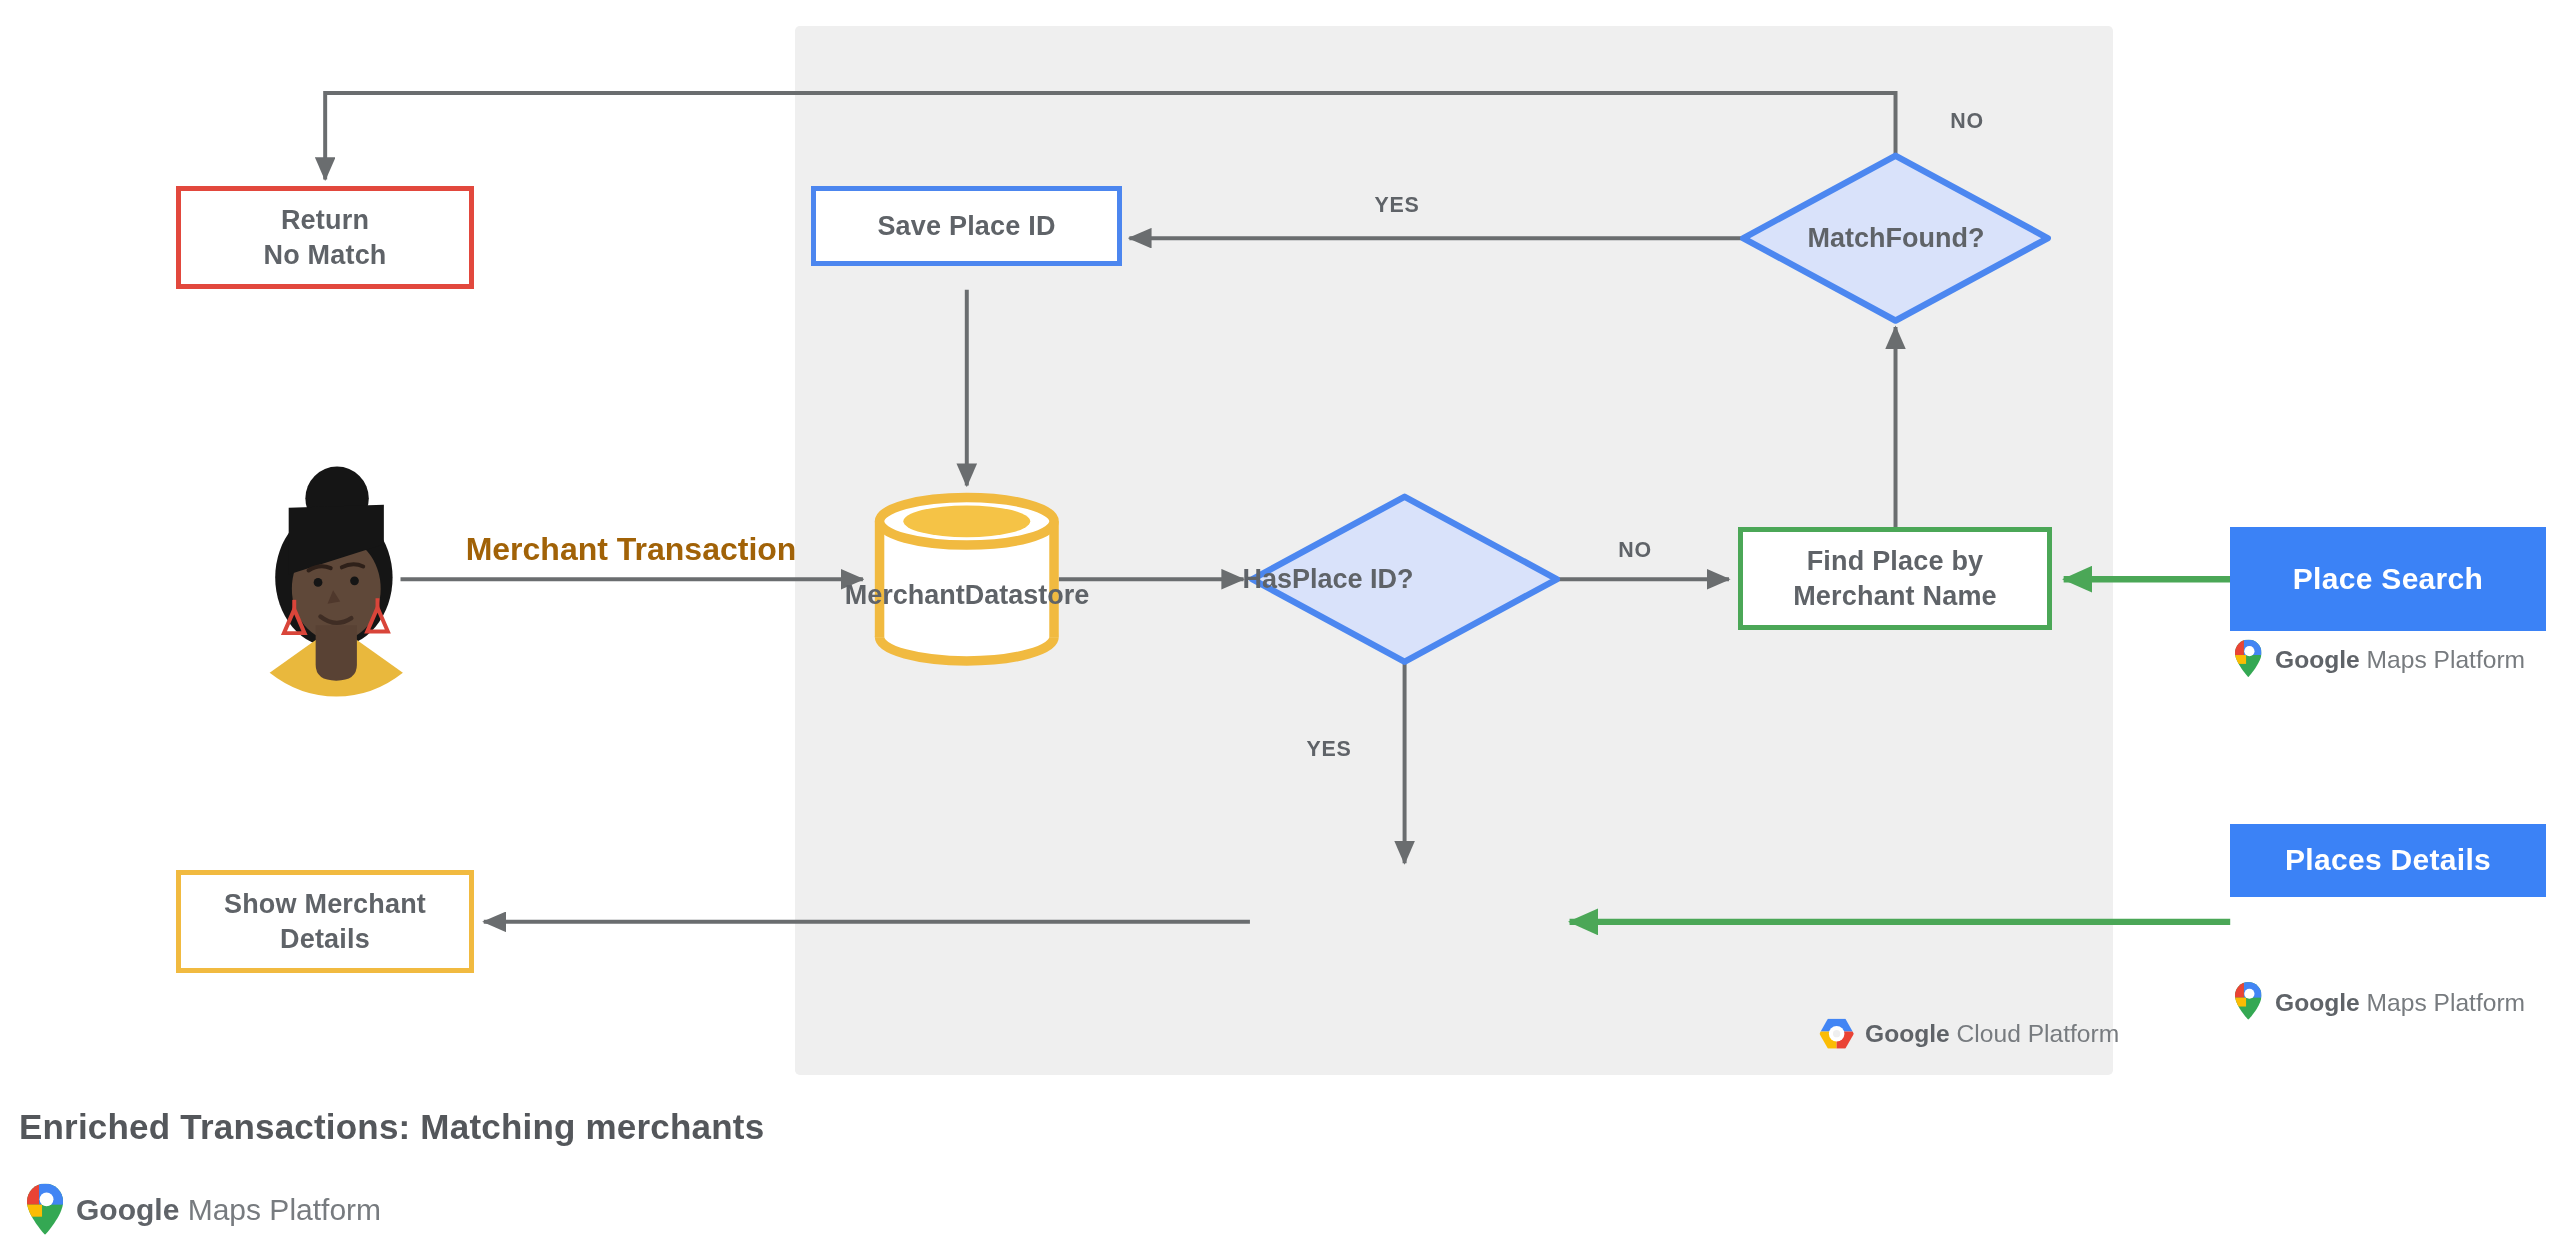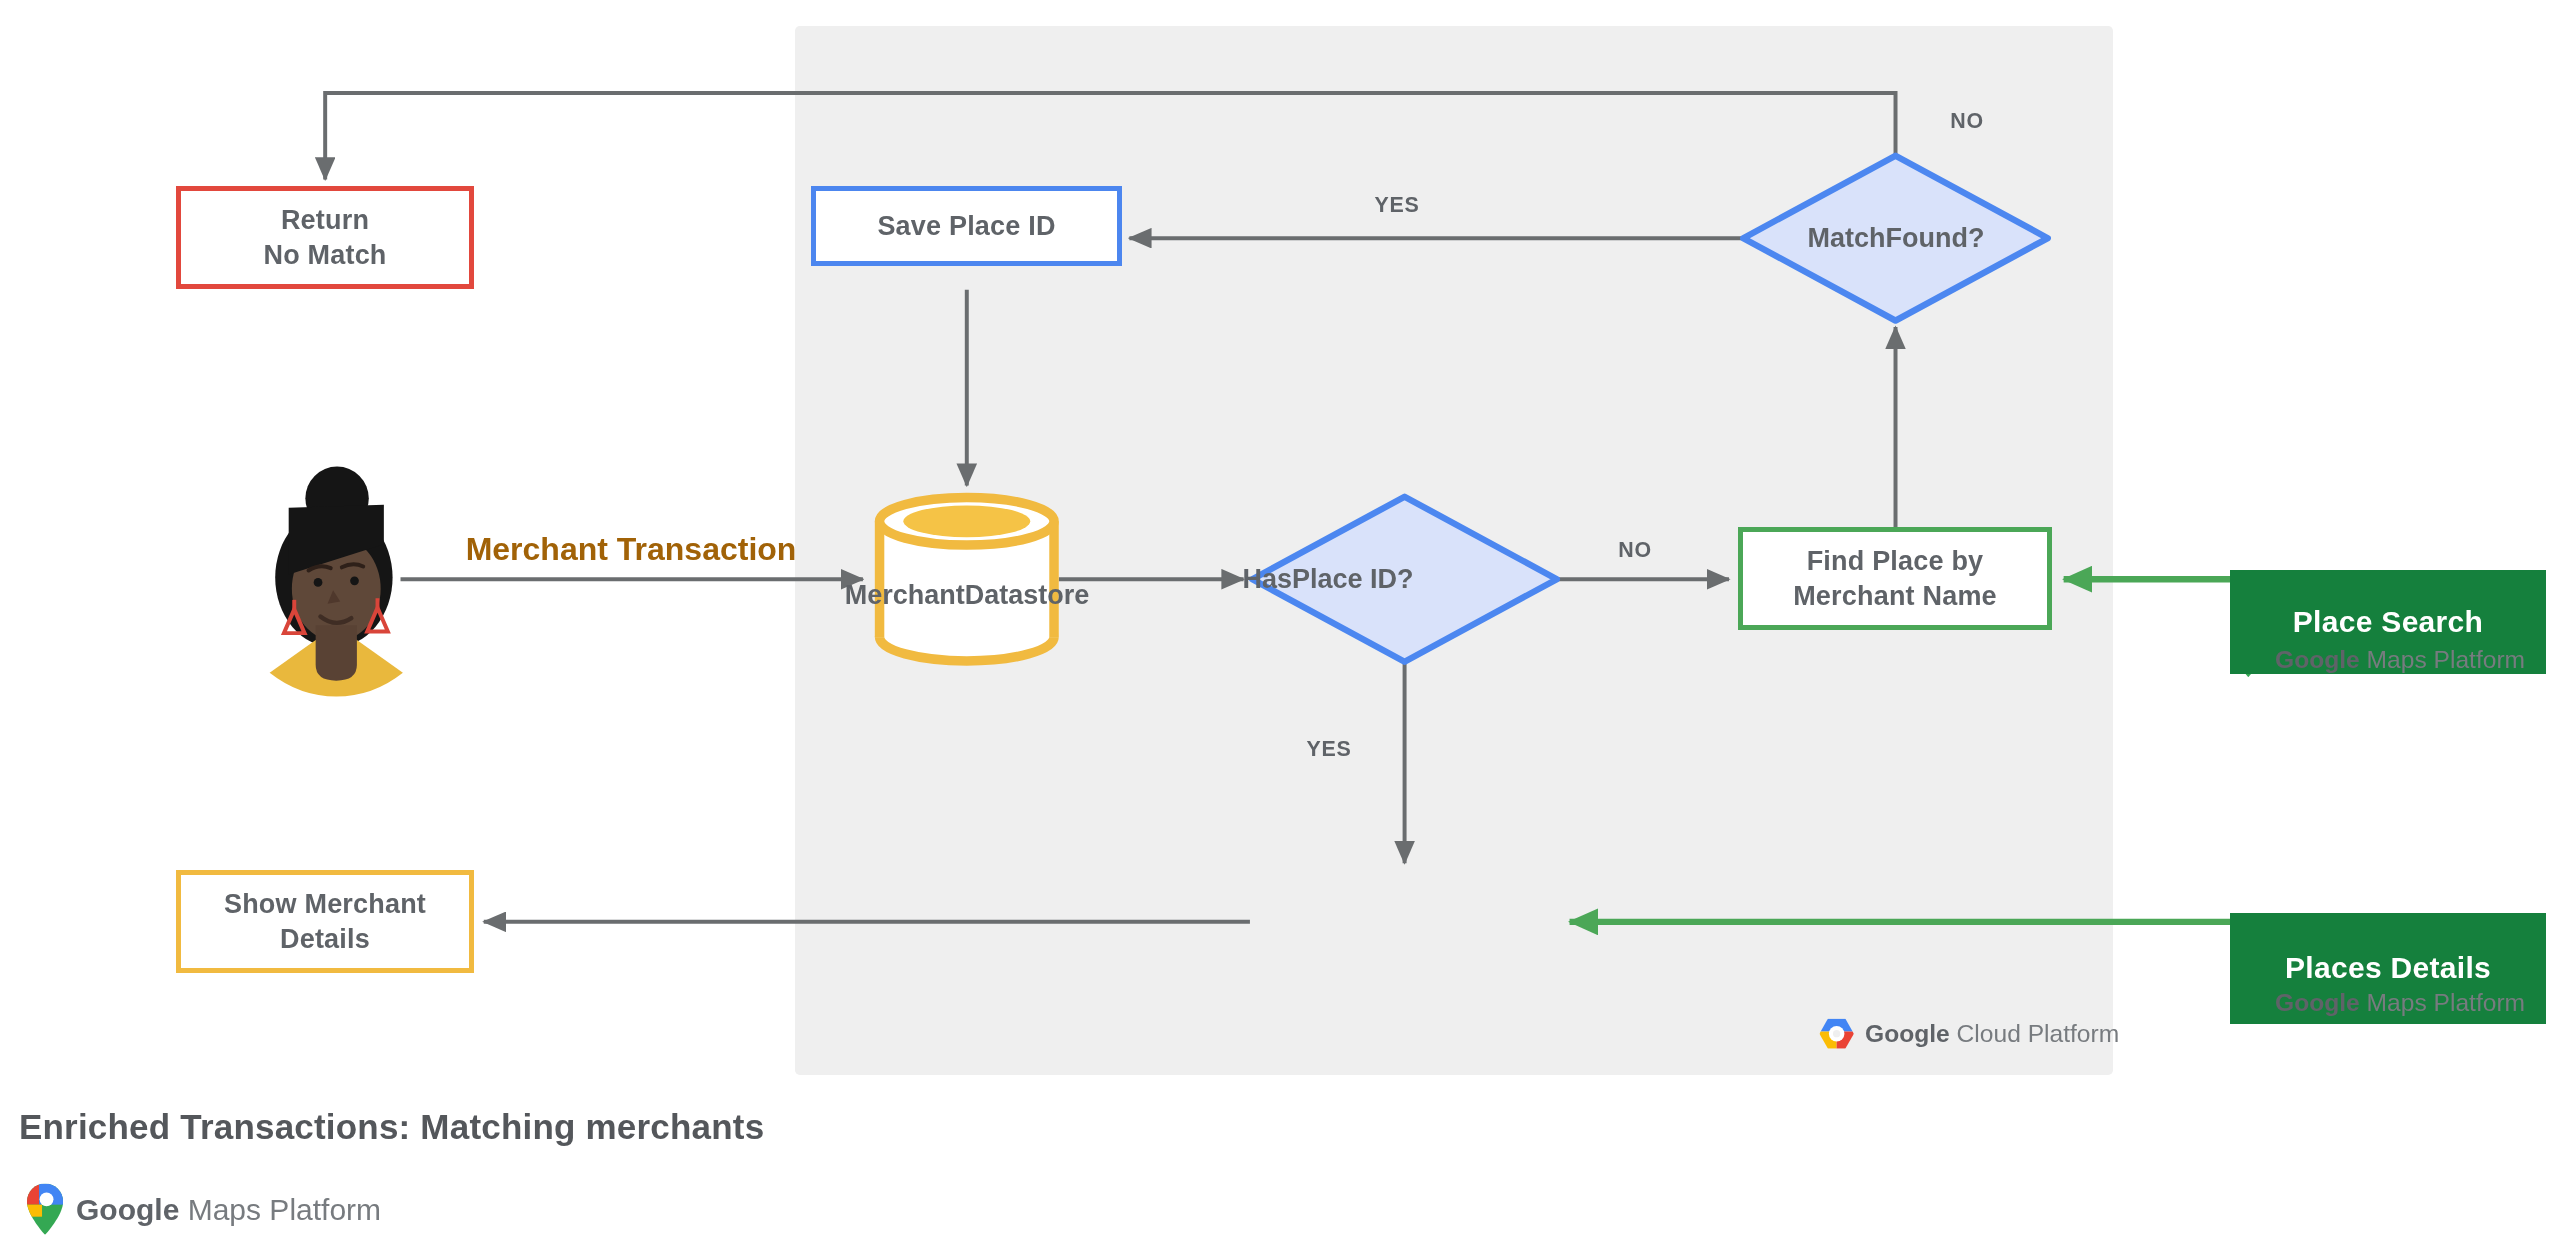--- a/index.html
+++ b/index.html
@@ -18,21 +18,21 @@
     position:absolute; box-sizing:border-box; background:#ffffff;
     display:flex; flex-direction:column; align-items:center; justify-content:center;
     text-align:center; font-weight:700; color:#5f6368;
     font-size:27px; line-height:1.28; letter-spacing:0.2px;
   }
   .node.red    { border:5.6px solid #e2483d; }
   .node.blue   { border:5.6px solid #4c86ef; }
   .node.green  { border:5.6px solid #4ba757; }
   .node.yellow { border:5.6px solid #f1ba40; }
   .node.fill-green {
-    background:#15803d; border:none; color:#ffffff; font-size:30px; letter-spacing:0.3px;margin-top:43px;
+    background:#3b82f6; border:none; color:#ffffff; font-size:30px; letter-spacing:0.3px;
   }
   .float-label {
     position:absolute; transform:translate(-50%,-50%);
     display:flex; flex-direction:row; align-items:center; justify-content:center;
     text-align:center; font-weight:700; color:#5f6368;
     font-size:27px; line-height:1.28; white-space:nowrap;
   }
   .edge-label {
     position:absolute; transform:translate(-50%,-50%);
     font-weight:700; font-size:21.4px; color:#5f6368; letter-spacing:0.8px; white-space:nowrap;
@@ -177,21 +177,21 @@
   <div class="node green" style="left:1738px; top:527px; width:314px; height:103px;">
     <div>Find Place by</div>
     <div>Merchant Name</div>
   </div>
 
   <div class="node fill-green" style="left:2230px; top:527px; width:316px; height:104px;">
     <div>Place Search</div>
   </div>
 
 
-  <div class="node fill-green" style="left:2230px; top:870px; width:316px; height:111px;">
+  <div class="node fill-green" style="left:2230px; top:824px; width:316px; height:73px;">
     <div>Places Details</div>
   </div>
 
   <div class="node yellow" style="left:176px; top:870px; width:298px; height:103px;">
     <div>Show Merchant</div>
     <div>Details</div>
   </div>
 
   <div class="float-label" style="left:1896px; top:238px;">
     <div>Match</div>

